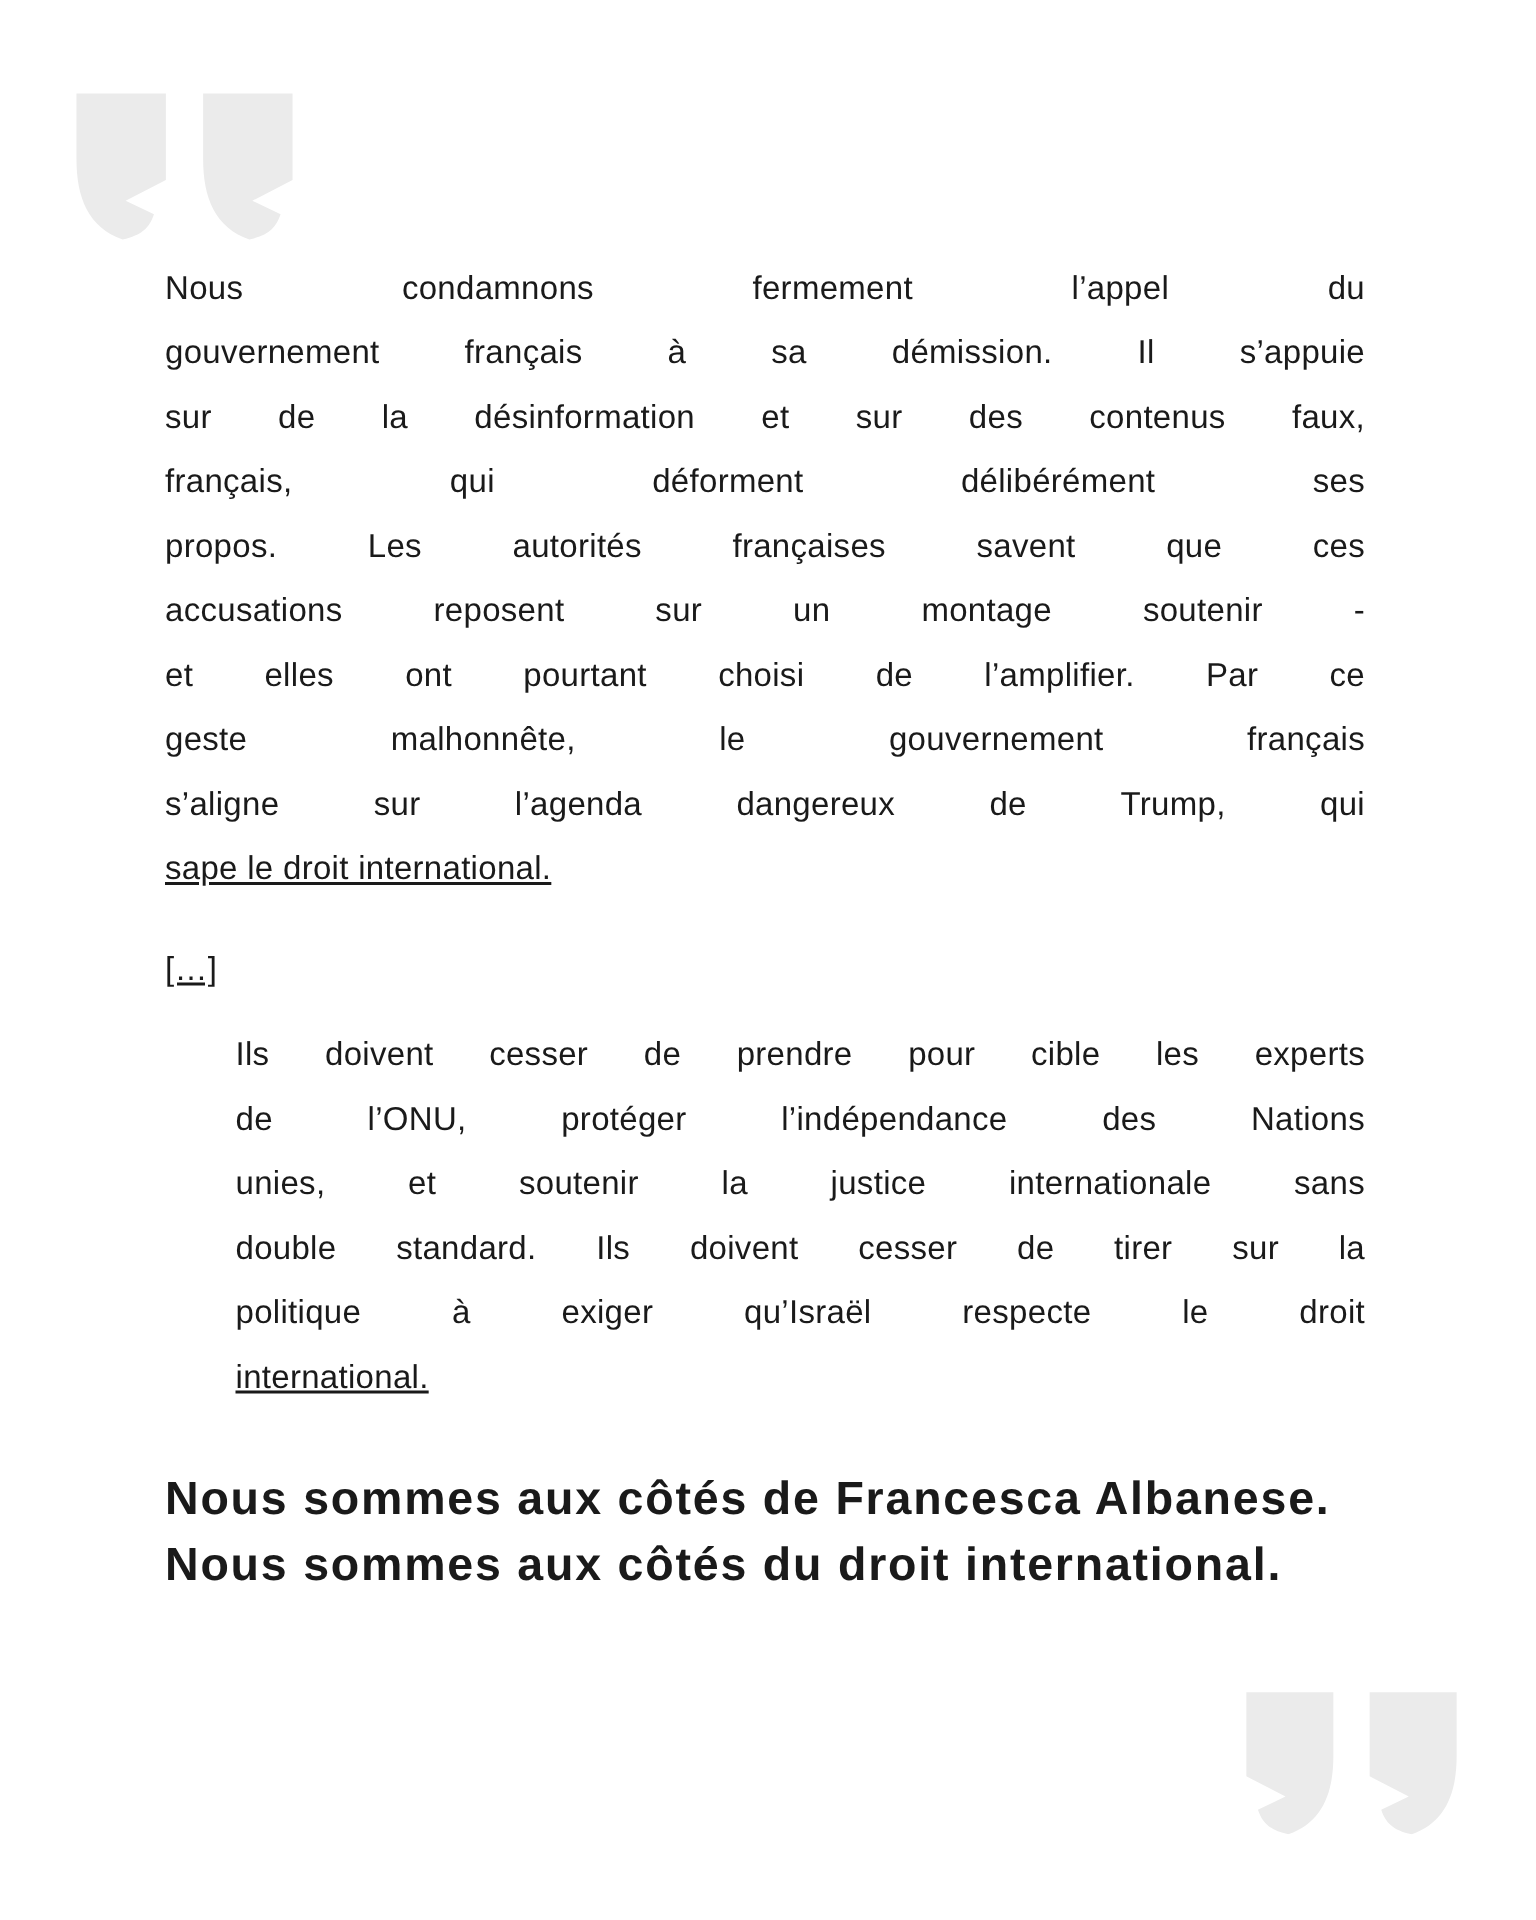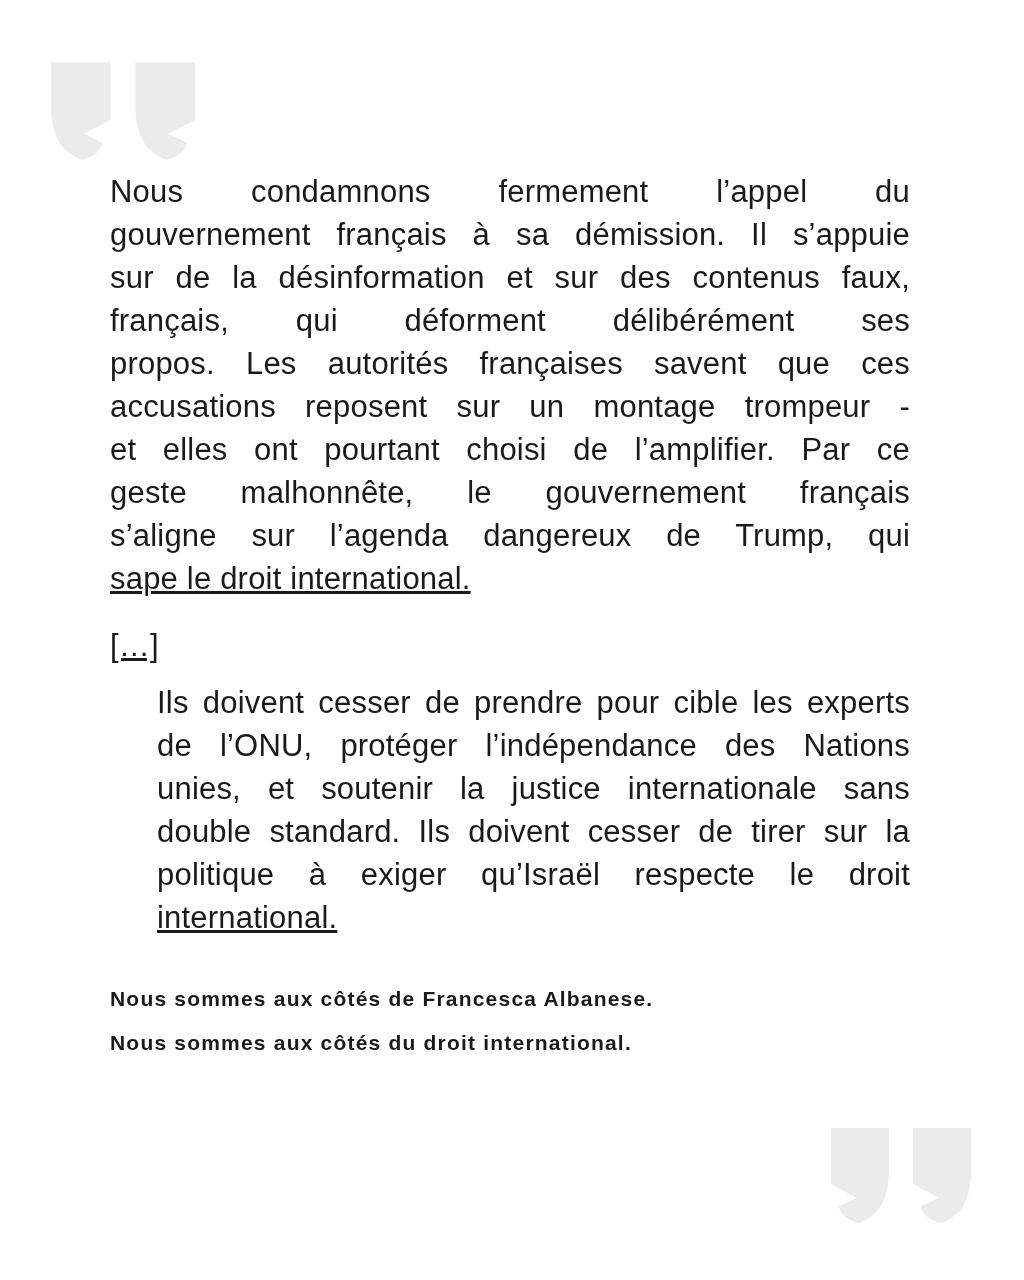--- a/index.html
+++ b/index.html
@@ -27,37 +27,37 @@
     top: 1128px;
     transform: scaleX(-1);
   }
   .text-col {
     position: absolute;
     left: 110px;
     top: 170px;
     width: 800px;
   }
   .para .line {
-    font-size: 31px;
+    font-size: 22px;
     line-height: 43px;
     letter-spacing: 0.2px;
     text-align: justify;
     text-align-last: justify;
     white-space: normal;
   }
   .para .line:last-child {
     text-align-last: left;
     text-decoration: underline;
   }
   #paragraph-1 { margin-bottom: 24px; }
   #ellipsis-para { margin-bottom: 14px; }
   #paragraph-2 { margin-bottom: 38px; margin-left: 47px; }
   .conclusion .line {
     font-weight: 700;
-    font-size: 21px;
+    font-size: 31px;
     line-height: 44px;
     letter-spacing: 1.2px;
     text-align: left;
     text-align-last: left;
   }
 </style>
 </head>
 <body style="background: rgb(255, 255, 255); color: rgb(26, 26, 26);">
 
 <svg id="opening-quote" class="quote-mark" width="150" height="98" viewBox="0 0 151 98" aria-hidden="true">
@@ -65,21 +65,21 @@
   <path transform="translate(85,0)" d="M3,0 L63,0 L63,58 L36,72 L55,81 C52,90 47,95 34,98 C11,90 3,70 3,44 Z" fill="#ebebeb"></path>
 </svg>
 
 <div class="text-col">
   <div id="paragraph-1" class="para">
       <div class="line">Nous condamnons fermement l’appel du</div>
       <div class="line">gouvernement français à sa démission. Il s’appuie</div>
       <div class="line">sur de la désinformation et sur des contenus faux,</div>
       <div class="line">français, qui déforment délibérément ses</div>
       <div class="line">propos. Les autorités françaises savent que ces</div>
-      <div class="line">accusations reposent sur un montage trompeur -</div>
+      <div class="line">accusations reposent sur un montage soutenir -</div>
       <div class="line">et elles ont pourtant choisi de l’amplifier. Par ce</div>
       <div class="line">geste malhonnête, le gouvernement français</div>
       <div class="line">s’aligne sur l’agenda dangereux de Trump, qui</div>
       <div class="line">sape le droit international.</div>
     </div>
 
   <div id="ellipsis-para" class="para">
       <div class="line">[…]</div>
     </div>
 

